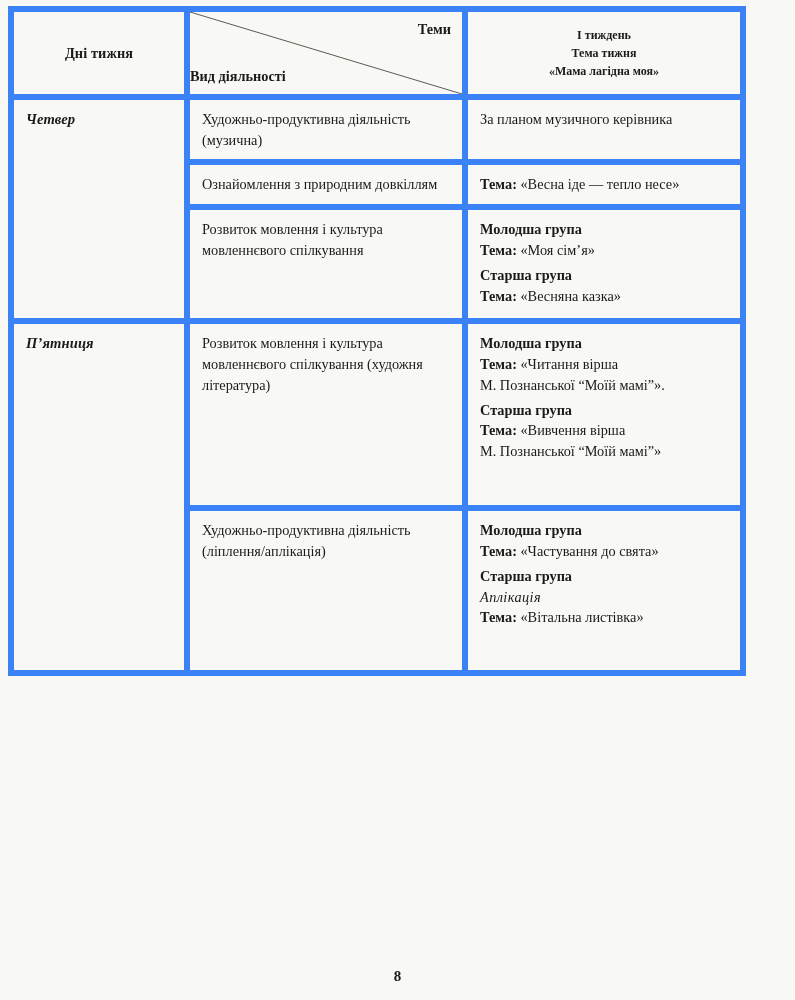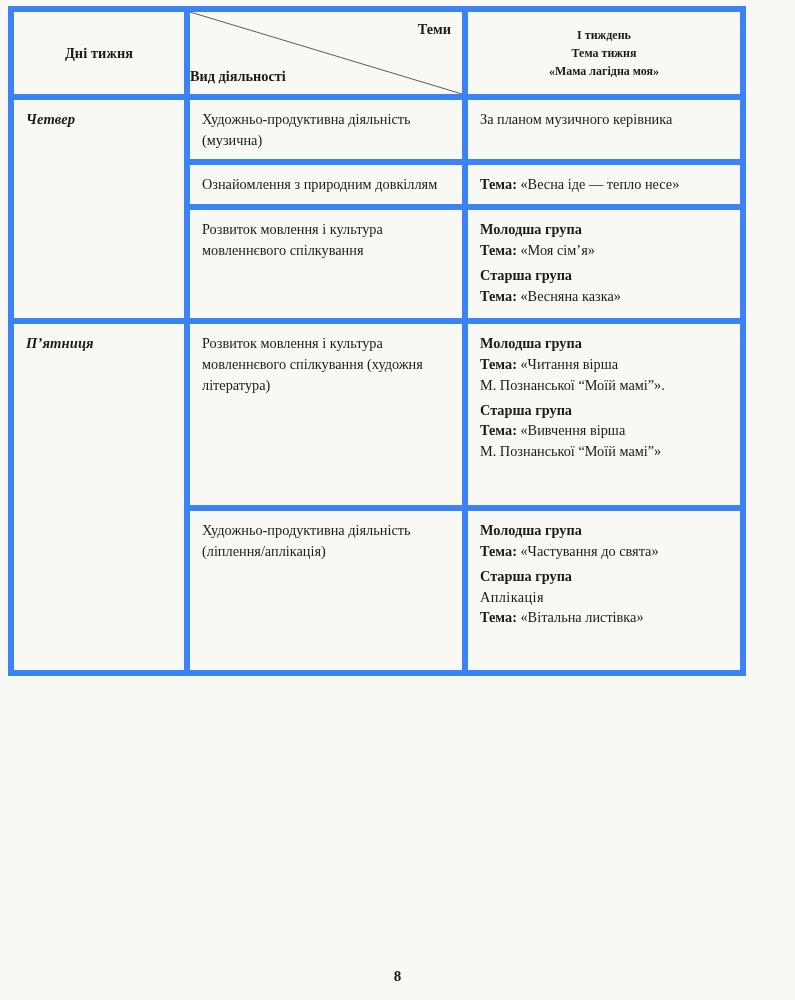--- a/index.html
+++ b/index.html
@@ -101,20 +101,21 @@
     letter-spacing: .1px;
   }
   .cell-day { padding-top: 10px; }
 
   .theme-block + .theme-block { margin-top: 4px; }
   .grp-title {
     font-weight: bold;
     display: block;
   }
   .grp-sub {
+    font-style: italic;
     display: block;
     letter-spacing: .4px;
   }
   .lbl-tema { font-weight: bold; }
   .theme-line { display: block; }
 
   .rh-57  { height: 43px; }
   .rh-59  { height: 45px; }
   .rh-132 { height: 114px; }
   .rh-205 { height: 187px; }

